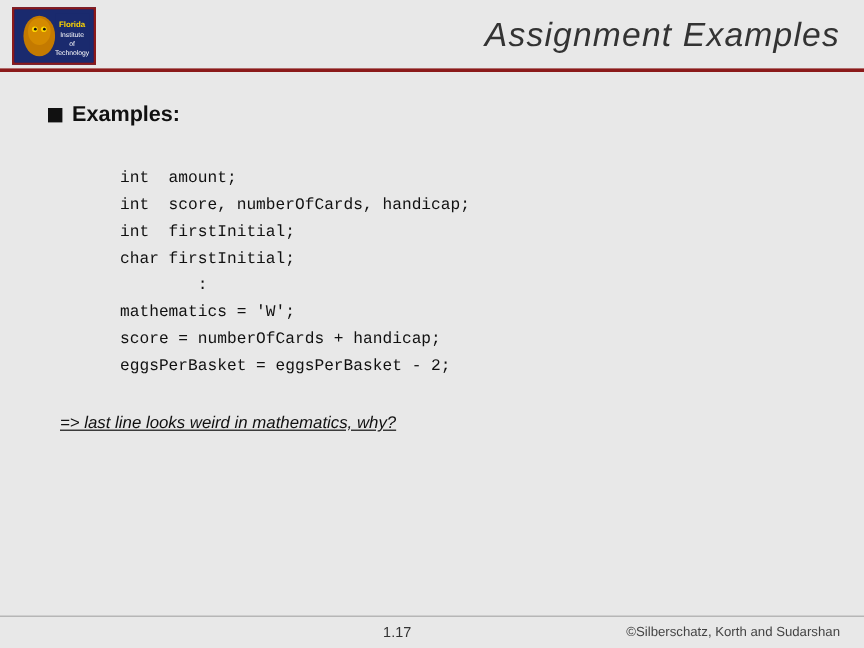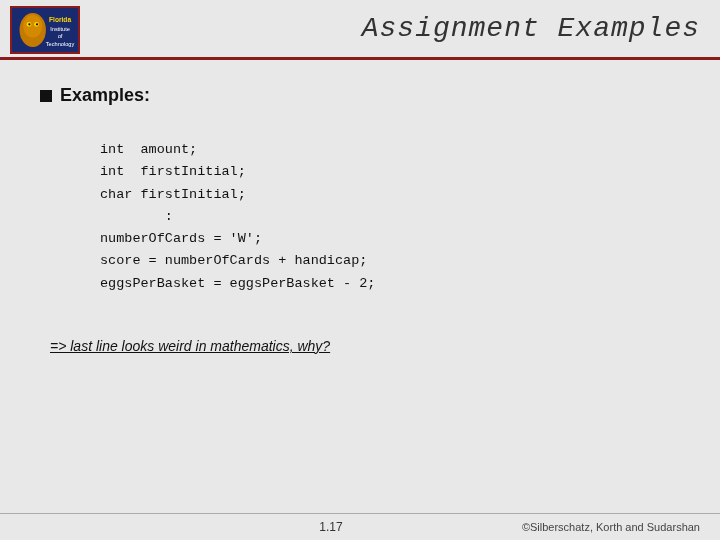--- a/index.html
+++ b/index.html
@@ -53,21 +53,21 @@
       align-items: center;
       justify-content: center;
       position: relative;
       overflow: hidden;
     }
 
     .header-title {
       font-size: 28px;
       font-style: italic;
       color: #333;
-      font-family: Liberation Mono, monospace;
+      font-family: Liberation Sans, sans-serif;
       letter-spacing: 1px;
     }
 
     
     .content {
       flex: 1;
       padding: 25px 40px 15px 40px;
       display: flex;
       flex-direction: column;
       gap: 15px;
@@ -90,21 +90,21 @@
       display: inline-block;
       flex-shrink: 0;
     }
 
     .code-block {
       font-family: 'Courier New', Courier, monospace;
       font-size: 13.5px;
       color: #111;
       line-height: 1.65;
       margin-left: 60px;
-      margin-bottom: 18px;
+      margin-bottom: 2px;
     }
 
     .code-line {
       display: block;
       white-space: pre;
     }
 
     .italic-note {
       font-style: italic;
       font-size: 14px;
@@ -172,24 +172,25 @@
   </div>
 
   <div class="content">
     <div class="section-title">
       <span class="bullet-square"></span>
       <span>Examples:</span>
     </div>
 
     <div class="code-block">
       <span class="code-line">int  amount;</span>
+      <span class="code-line">int  score, numberOfCards, handicap;</span>
       <span class="code-line">int  firstInitial;</span>
       <span class="code-line">char firstInitial;</span>
       <span class="code-line">        :</span>
-      <span class="code-line">numberOfCards = 'W';</span>
+      <span class="code-line">mathematics = 'W';</span>
       <span class="code-line">score = numberOfCards + handicap;</span>
       <span class="code-line">eggsPerBasket = eggsPerBasket - 2;</span>
     </div>
 
     <div class="italic-note">=&gt; last line looks weird in mathematics, why?</div>
   </div>
 
   <div class="footer">
     <div style="width:120px;"></div>
     <div class="footer-page">1.17</div>

